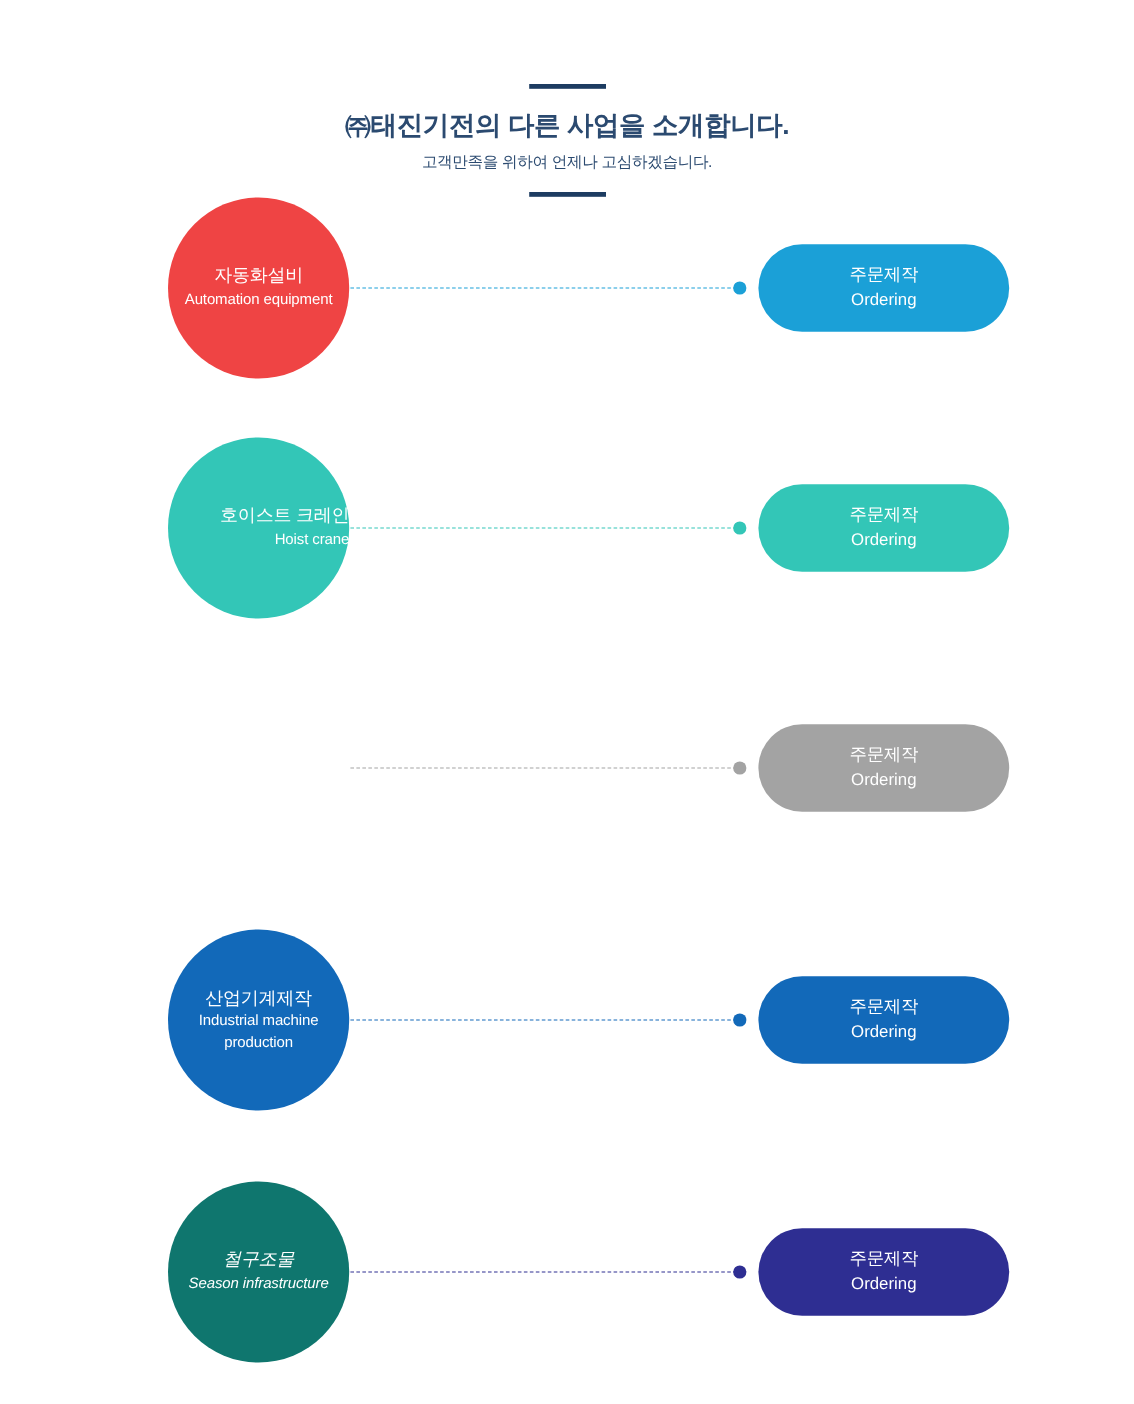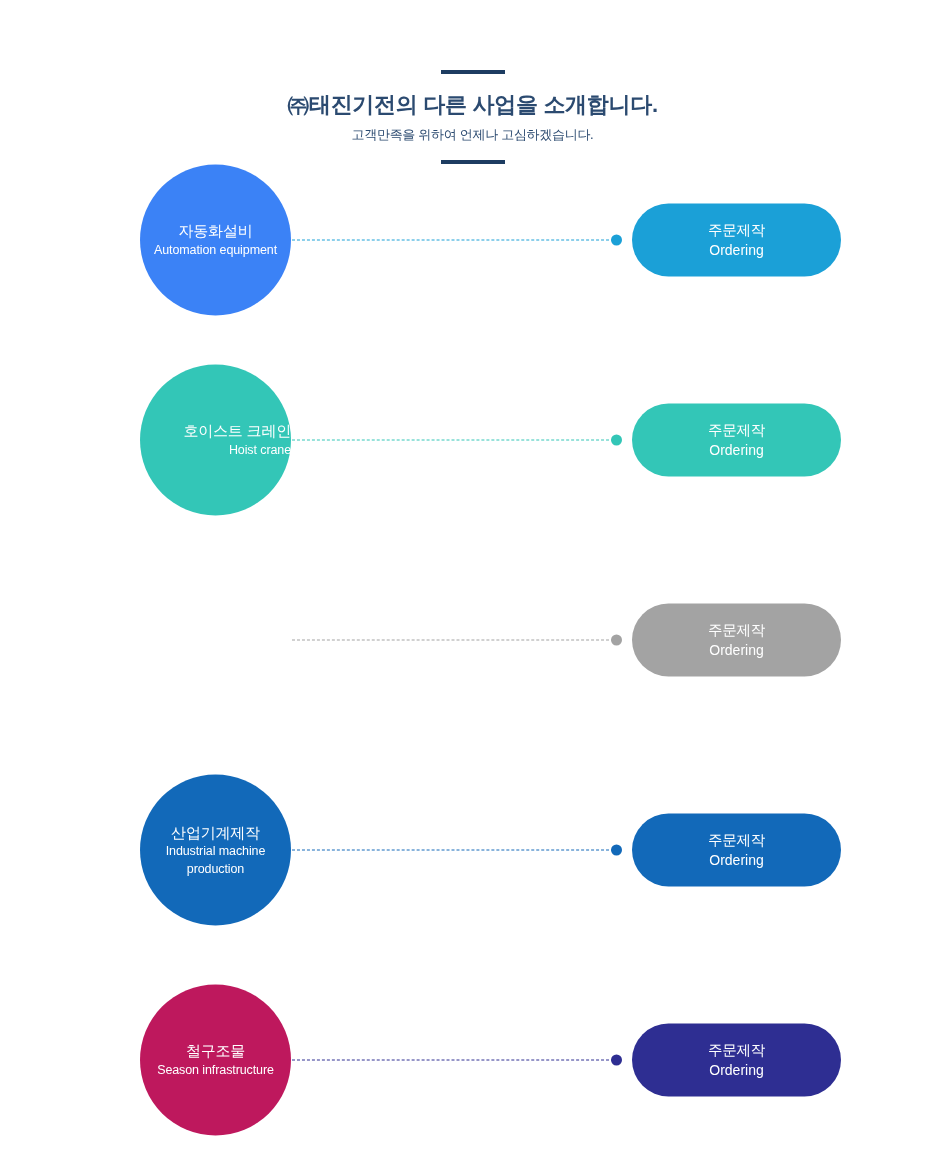--- a/index.html
+++ b/index.html
@@ -161,21 +161,21 @@
     <div class="headline">㈜태진기전의 다른 사업을 소개합니다.</div>
     <div class="subline">고객만족을 위하여 언제나 고심하겠습니다.</div>
     <div class="rule rule-bottom" style="background: rgb(29, 60, 97);"></div>
   </div>
 
   <div class="row" id="row-0" style="top:150px;">
     <div class="connector">
       <div class="dash" style="border-top-color: rgb(27, 160, 215);"></div>
       <div class="dot" style="background: rgb(27, 160, 215);"></div>
     </div>
-    <div class="circle" style="background: #3b82f6; text-align: right;">
+    <div class="circle" style="background: #ef4444; text-align: right;">
       <span class="ko">자동화설비</span>
       <span class="en">Automation equipment</span>
 
     </div>
     <div class="pill" style="background: rgb(27, 160, 215);">
       <span class="ko">주문제작</span>
       <span class="en">Ordering</span>
     </div>
   </div>
 
@@ -220,21 +220,21 @@
       <span class="ko">주문제작</span>
       <span class="en">Ordering</span>
     </div>
   </div>
 
   <div class="row" id="row-4" style="top:970px;">
     <div class="connector">
       <div class="dash" style="border-top-color: rgb(46, 46, 146);"></div>
       <div class="dot" style="background: rgb(46, 46, 146);"></div>
     </div>
-    <div class="circle" style="background: #be185d;">
+    <div class="circle" style="background: #0f766e; font-style: italic;">
       <span class="ko">철구조물</span>
       <span class="en">Season infrastructure</span>
 
     </div>
     <div class="pill" style="background: rgb(46, 46, 146);">
       <span class="ko">주문제작</span>
       <span class="en">Ordering</span>
     </div>
   </div>
 

